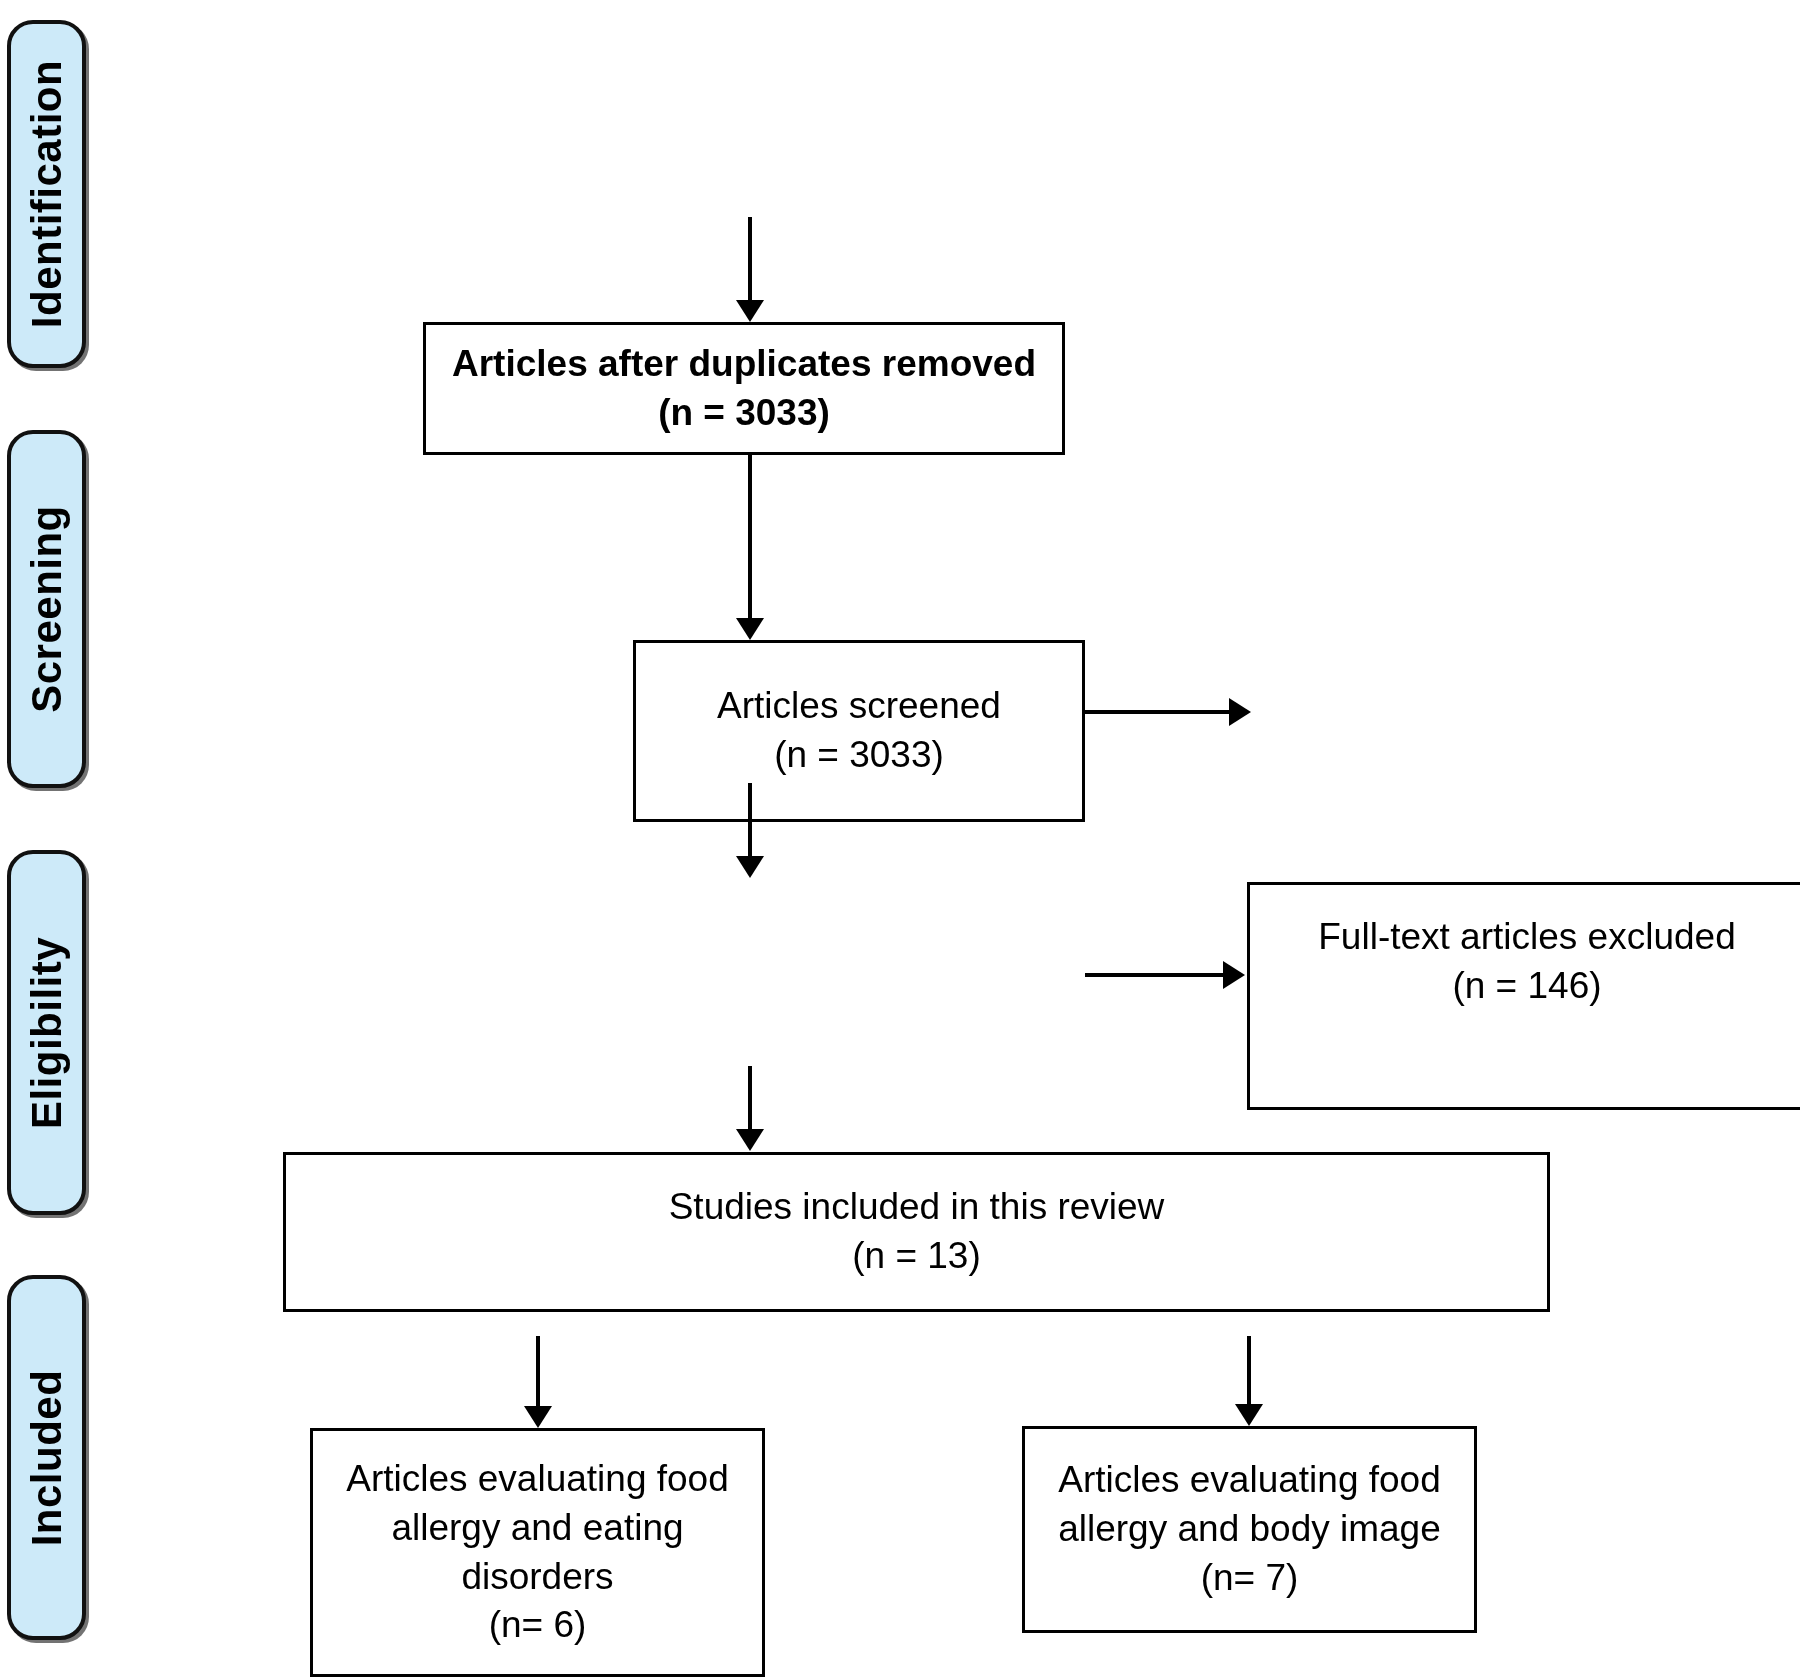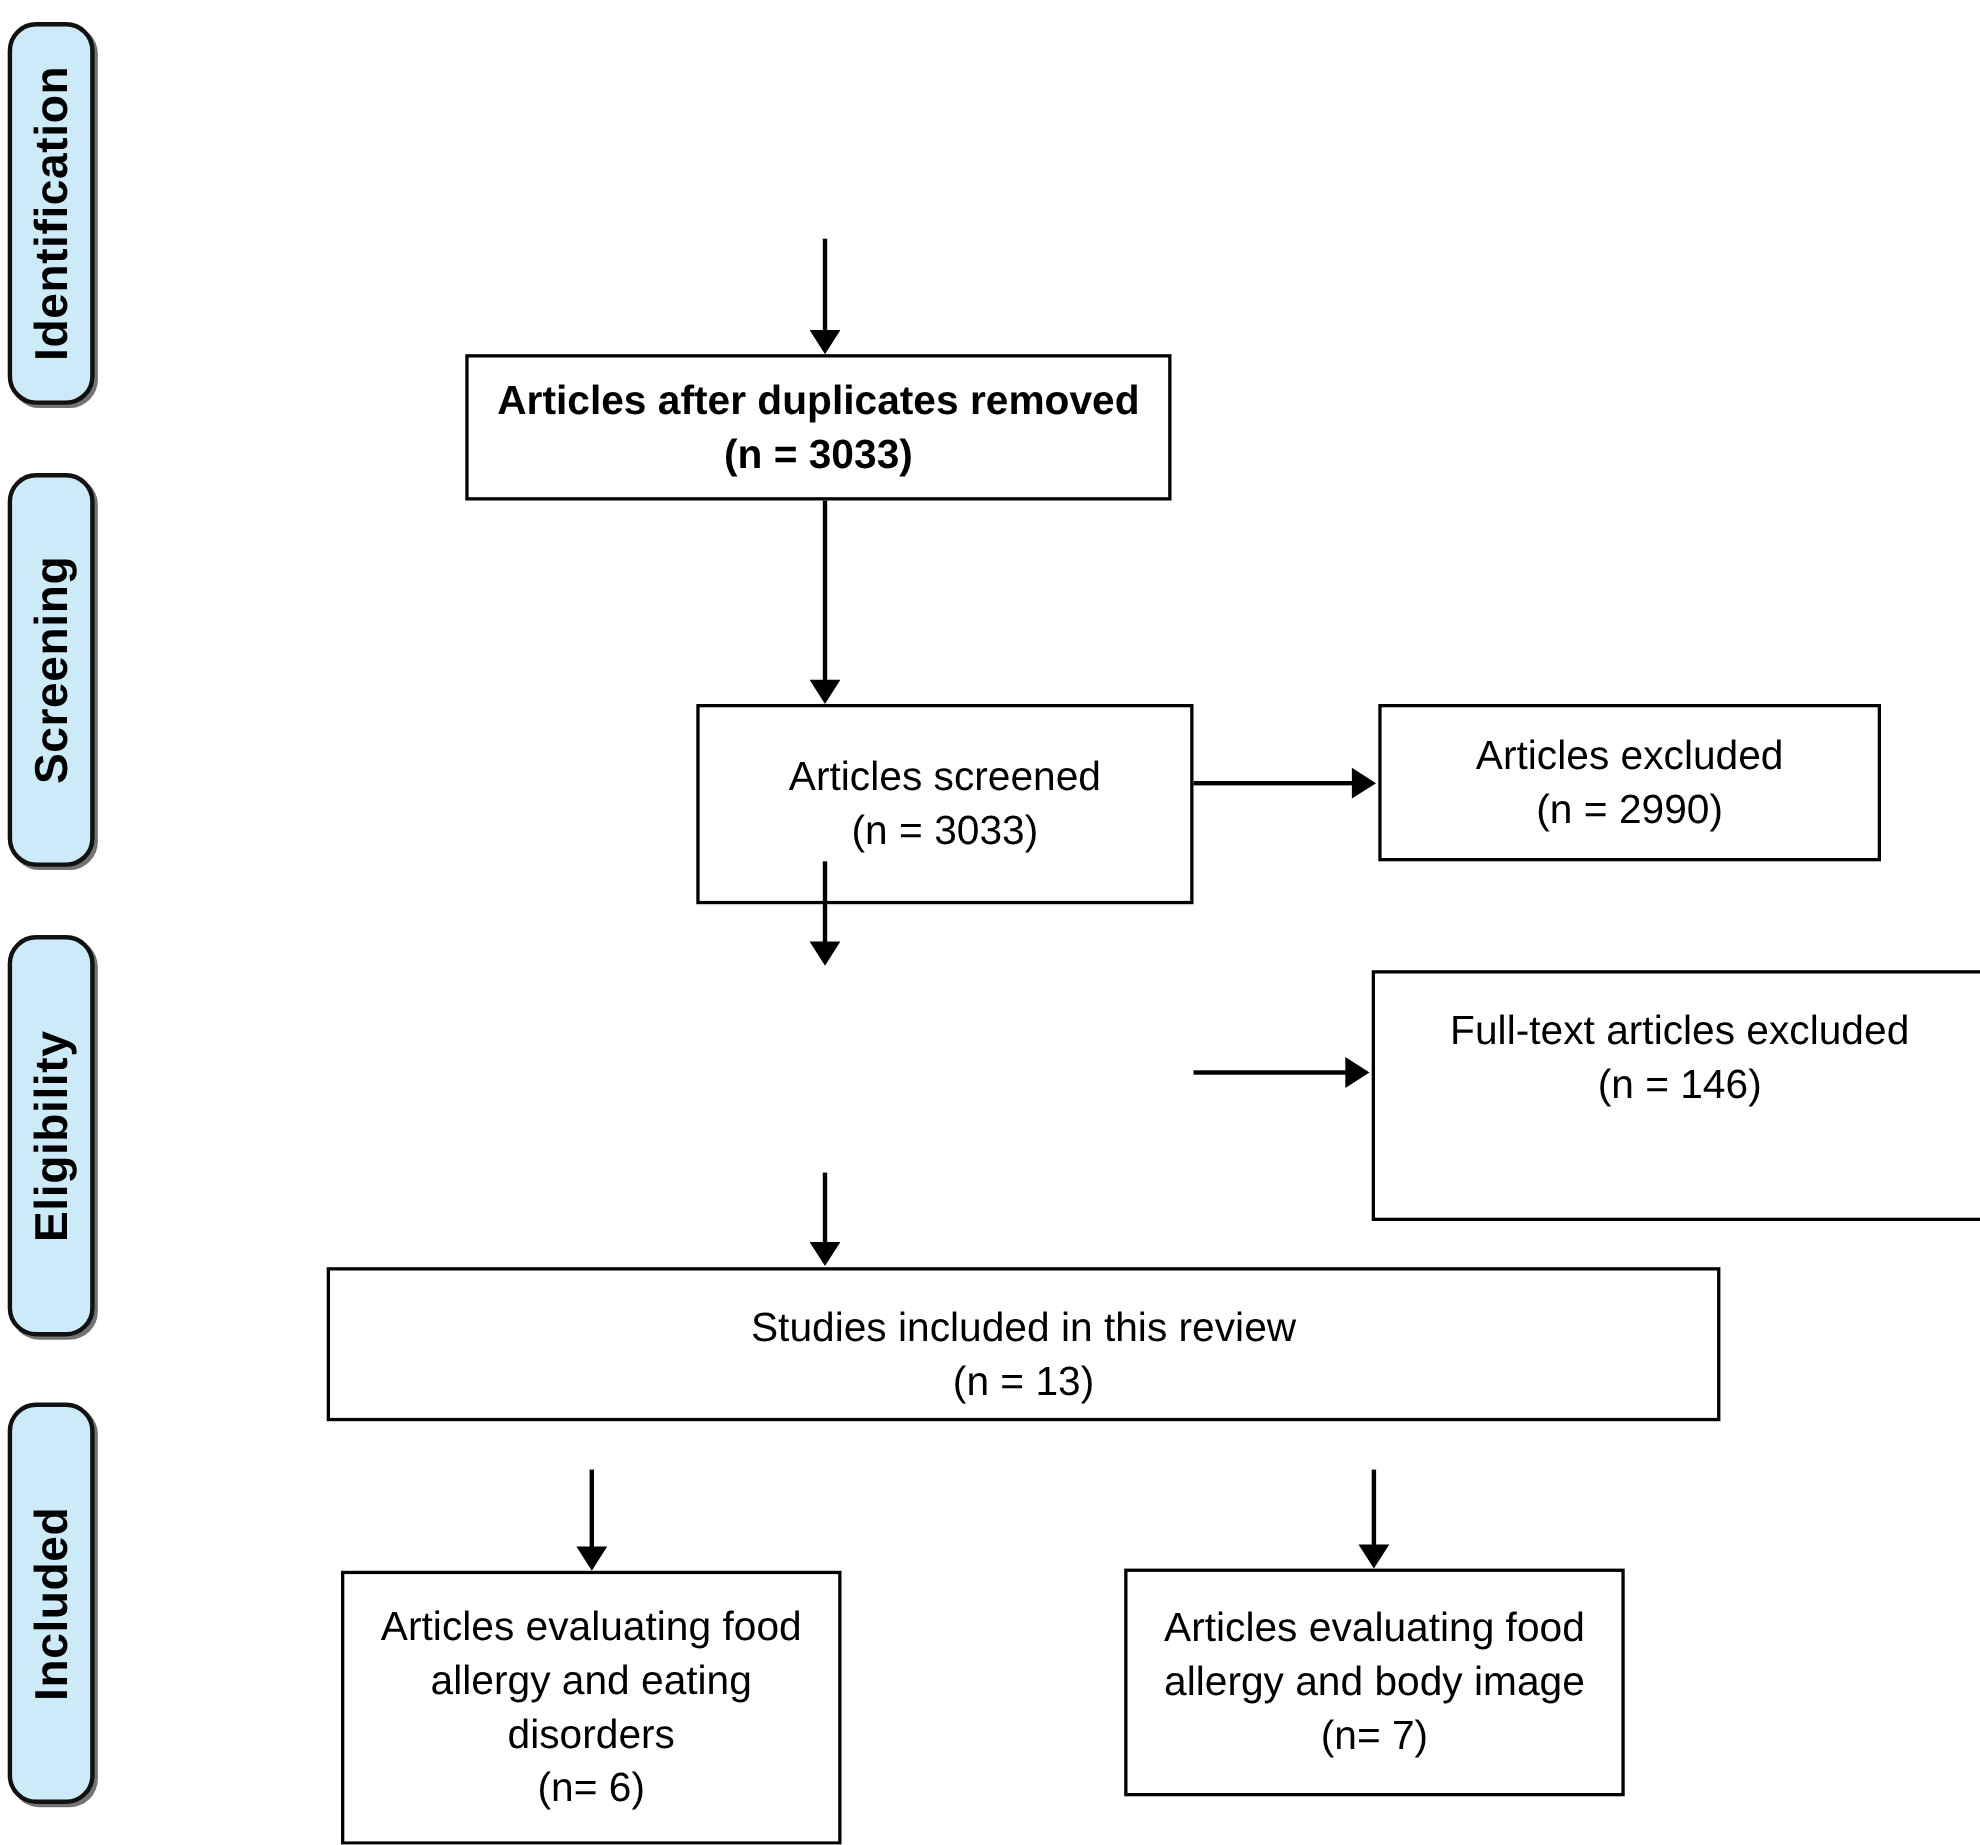--- a/index.html
+++ b/index.html
@@ -122,41 +122,37 @@
   <div class="arrow-down" style="left:736px; top:618px;"></div>
 
   <div class="flow-box" style="left:633px; top:640px; width:452px; height:182px;">
     <span class="box-text">Articles screened
 (n =  3033)</span>
   </div>
 
   <div class="h-line" style="left:1085px; top:710px; width:146px;"></div>
   <div class="arrow-right" style="left:1229px; top:698px;"></div>
 
-  <div class="flow-box" style="left:1253px; top:640px; width:457px; height:143px;">
-    <span class="box-text">Articles excluded
-(n = 2990)</span>
-  </div>
 
   <div class="v-line" style="left:748px; top:783px; height:75px;"></div>
   <div class="arrow-down" style="left:736px; top:856px;"></div>
 
 
   <div class="h-line" style="left:1085px; top:973px; width:140px;"></div>
   <div class="arrow-right" style="left:1223px; top:961px;"></div>
 
   <div class="flow-box pad-top" style="left:1247px; top:882px; width:560px; height:228px;">
     <span class="box-text">Full-text articles excluded
 (n = 146)</span>
   </div>
 
   <div class="v-line" style="left:748px; top:1066px; height:65px;"></div>
   <div class="arrow-down" style="left:736px; top:1129px;"></div>
 
-  <div class="flow-box pad-top" style="left:283px; top:1152px; width:1267px; height:140px;margin-left:14px;">
+  <div class="flow-box pad-top" style="left:283px; top:1152px; width:1267px; height:160px;">
     <span class="box-text">Studies included in this review
 (n = 13)</span>
   </div>
 
   <div class="v-line" style="left:536px; top:1336px; height:78px;"></div>
   <div class="arrow-down" style="left:524px; top:1406px;"></div>
 
   <div class="v-line" style="left:1247px; top:1336px; height:76px;"></div>
   <div class="arrow-down" style="left:1235px; top:1404px;"></div>
 

